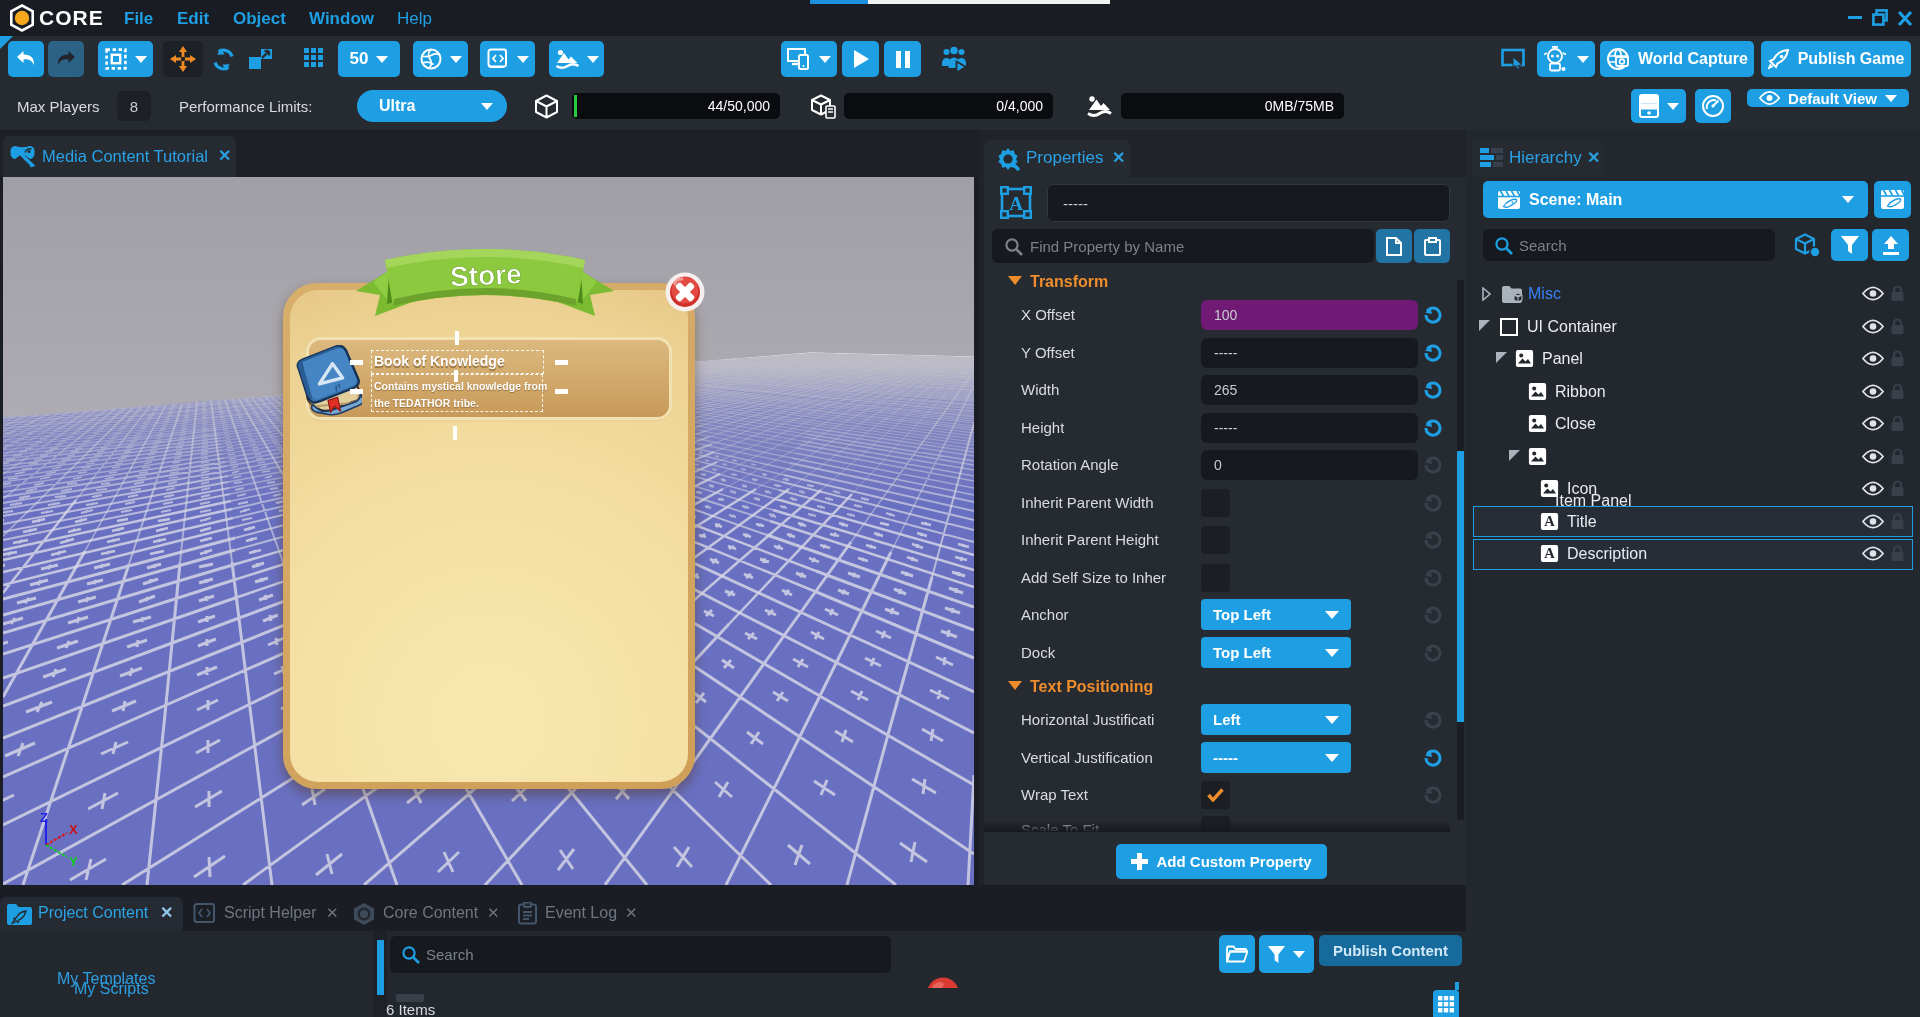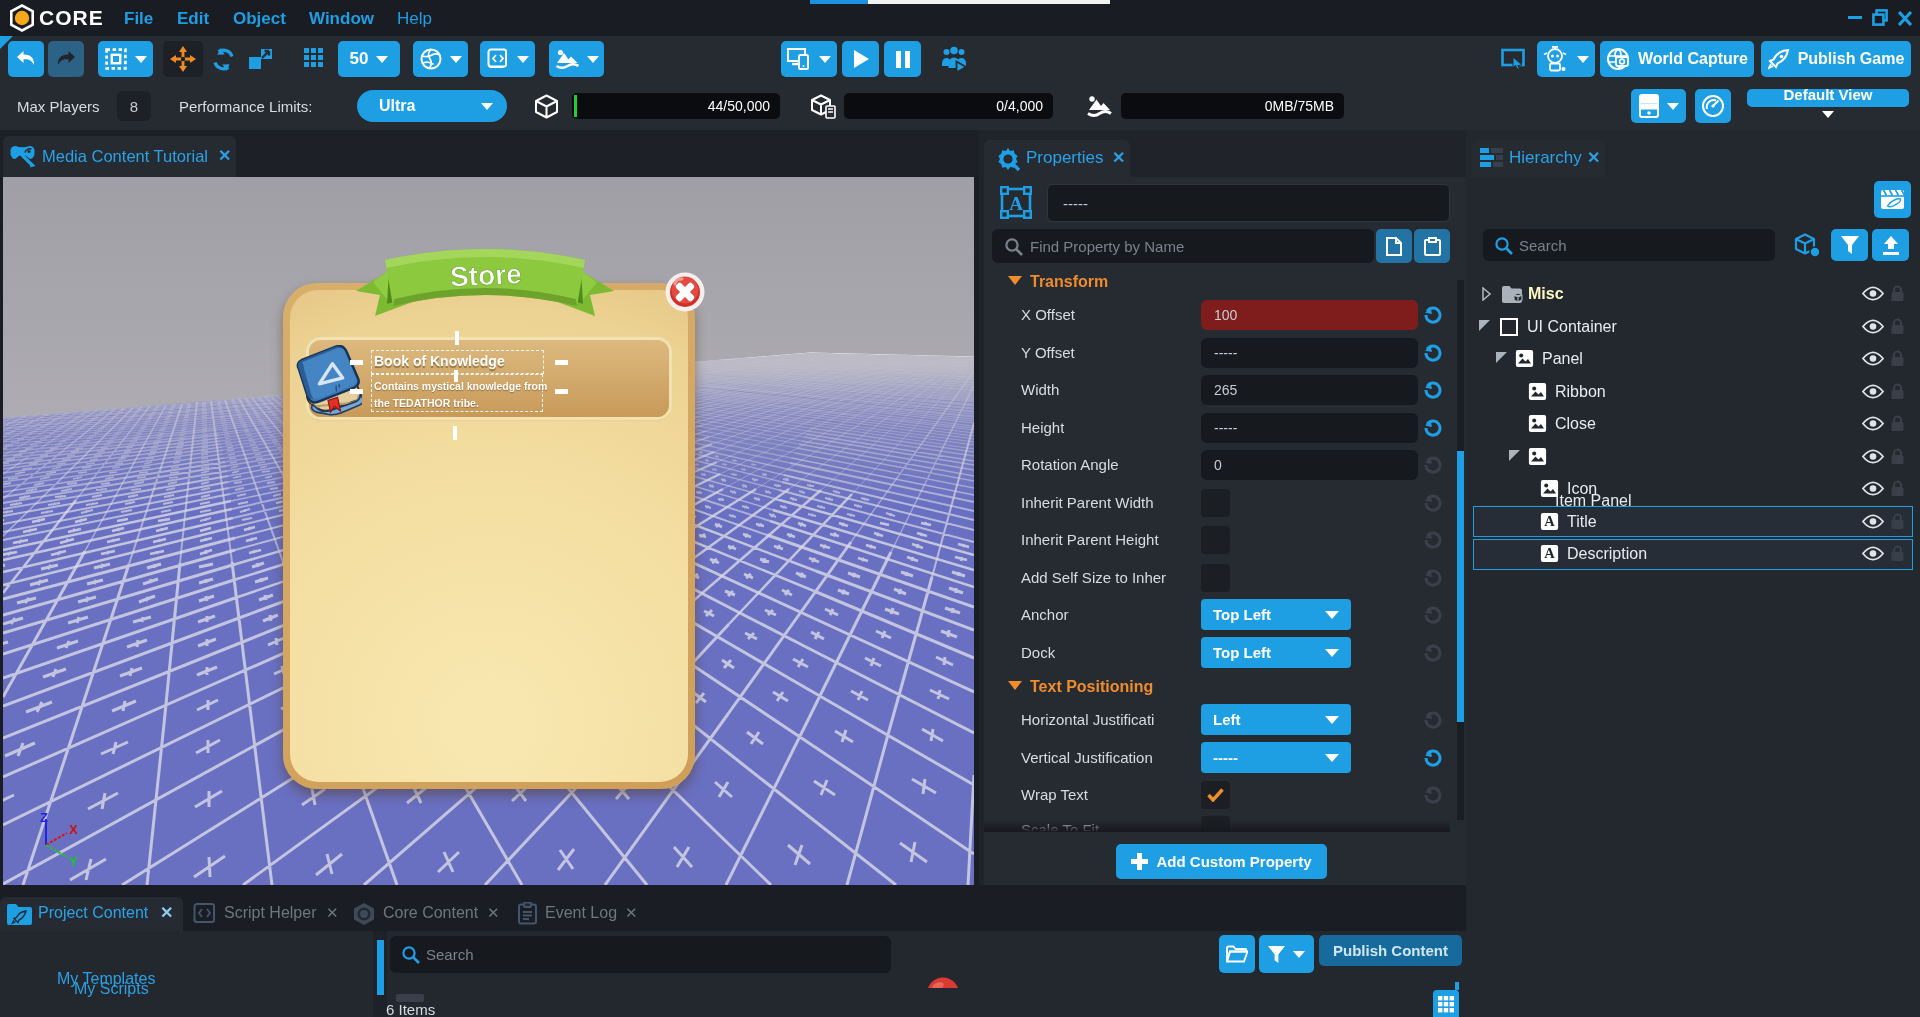--- a/index.html
+++ b/index.html
@@ -249,21 +249,21 @@
 </div>
 
 <div class="btn" style="left:1695px;top:89px;width:36px;height:34px;">
   <svg width="24" height="24" viewBox="0 0 24 24">
     <circle cx="12" cy="12" r="10" fill="none" stroke="#fff" stroke-width="2"></circle>
     <path d="M6 15 a7 7 0 0 1 9-8.5 M12 12 L17.5 6.5" stroke="#fff" stroke-width="2" fill="none"></path>
     <circle cx="12" cy="12" r="1.6" fill="#fff"></circle>
   </svg>
 </div>
 
-<div class="btn" style="left:1747px;top:89px;width:162px;height:18px;justify-content:center;padding:0 12px;flex-direction:column;">
+<div class="btn" style="left:1747px;top:89px;width:162px;height:18px;justify-content:flex-end;padding:0 12px;">
   <svg width="24" height="16" viewBox="0 0 24 16">
     <path d="M1 8 Q12-6 23 8 Q12 22 1 8 Z" fill="none" stroke="#fff" stroke-width="2"></path>
     <circle cx="12" cy="8" r="3.4" fill="#fff"></circle>
   </svg>
   <span style="font-size:15px;font-weight:bold;flex:1;text-align:center;white-space:nowrap;">Default View</span>
       <div class="caret"></div>
 </div>
 
 <div class="abs" style="left:0;top:130px;width:1920px;height:47px;background:#1d2026;"></div>
 <div class="abs" style="left:3px;top:136px;width:233px;height:41px;background:#262b32;border-radius:6px 6px 0 0;"></div>
@@ -423,21 +423,21 @@
   <svg width="17" height="19" viewBox="0 0 17 19">
         <rect x="1" y="3" width="15" height="15" rx="1" fill="none" stroke="#fff" stroke-width="2"></rect>
         <rect x="5" y="1" width="7" height="4" fill="#2174a4" stroke="#fff" stroke-width="2"></rect>
       </svg>
 </div>
 
 <div class="abs" style="left:1008px;top:276px;width:0;height:0;border-left:7px solid transparent;border-right:7px solid transparent;border-top:9px solid #ef8d2c;"></div>
 <div class="abs" style="left:1030px;top:273px;color:#ef8d2c;font-size:16px;font-weight:bold;">Transform</div>
 
 <div class="lbl" style="left:1021px;top:306px;max-width:178px;overflow:hidden;">X Offset</div>
-<div class="inp" style="left:1201px;top:300px;width:217px;height:30px;padding-left:13px;font-size:14px;background:#7f1d1d;">100</div>
+<div class="inp" style="left:1201px;top:300px;width:217px;height:30px;padding-left:13px;font-size:14px;background:#701a75;">100</div>
 <svg class="abs" style="left:1424px;top:306px;" width="18" height="18" viewBox="0 0 18 18">
 <path d="M3.2 5.2 A7 7 0 1 1 2 9" fill="none" stroke="#1e9fe4" stroke-width="3"></path>
 <path d="M1 1 v5 h5" fill="none" stroke="#1e9fe4" stroke-width="0"></path>
       <path d="M6.5 1.2 L1.2 6.8 L8 8 Z" fill="#1e9fe4"></path>
 </svg>
 <div class="lbl" style="left:1021px;top:344px;max-width:178px;overflow:hidden;">Y Offset</div>
 <div class="inp" style="left:1201px;top:338px;width:217px;height:30px;padding-left:13px;font-size:14px;background:#16191e;">-----</div>
 <svg class="abs" style="left:1424px;top:344px;" width="18" height="18" viewBox="0 0 18 18">
 <path d="M3.2 5.2 A7 7 0 1 1 2 9" fill="none" stroke="#1e9fe4" stroke-width="3"></path>
 <path d="M1 1 v5 h5" fill="none" stroke="#1e9fe4" stroke-width="0"></path>
@@ -560,20 +560,31 @@
   <rect x="1" y="2" width="9" height="5" fill="#1e9fe4"></rect>
   <rect x="1" y="9" width="14" height="5" fill="#1e9fe4"></rect>
   <rect x="1" y="16" width="11" height="5" fill="#1e9fe4"></rect>
   <rect x="12" y="2" width="12" height="5" fill="#37414d"></rect>
   <rect x="17" y="9" width="7" height="5" fill="#37414d"></rect>
   <rect x="14" y="16" width="10" height="5" fill="#37414d"></rect>
 </svg>
 <div class="abs" style="left:1509px;top:148px;color:#29a2e8;font-size:17px;">Hierarchy</div>
 <div class="abs tabx" style="left:1587px;top:148px;">✕</div>
 
+<div class="btn" style="left:1483px;top:181px;width:385px;height:37px;justify-content:flex-start;padding:0 14px;">
+  <svg width="24" height="24" viewBox="0 0 24 24">
+    <rect x="1" y="3" width="22" height="18" rx="2" fill="#fff"></rect>
+    <path d="M1 8.5 h22" stroke="#1e9fe4" stroke-width="1.6"></path>
+    <path d="M3.5 3 l3 5 M9 3 l3 5 M14.5 3 l3 5 M20 3 l3 5" stroke="#1e9fe4" stroke-width="1.6"></path>
+    <path d="M14 17.5 C11 19.5 8 19.5 6.5 18.5 C8 16 10 14 13.5 12.5 C15.5 11.5 18 11 19.5 11.5 C20 13 18 15.5 14 17.5 Z" fill="none" stroke="#1e9fe4" stroke-width="1.4"></path>
+    <circle cx="15.5" cy="14.5" r="1" fill="#1e9fe4"></circle>
+  </svg>
+  <span style="font-size:16px;font-weight:bold;flex:1;">Scene: Main</span>
+      <div class="caret"></div>
+</div>
 <div class="btn" style="left:1874px;top:181px;width:37px;height:37px;">
   <svg width="25" height="25" viewBox="0 0 25 25">
     <rect x="1" y="3" width="23" height="19" rx="2" fill="#fff"></rect>
     <path d="M1 9 h23" stroke="#1e9fe4" stroke-width="1.6"></path>
     <path d="M3.5 3 l3 5.5 M9.5 3 l3 5.5 M15.5 3 l3 5.5 M21.5 3 l3 5.5" stroke="#1e9fe4" stroke-width="1.6"></path>
     <path d="M15 18 C12 20 9 20 7.5 19 C9 16.5 11 14.5 14.5 13 C16.5 12 19 11.5 20.5 12 C21 13.5 19 16 15 18 Z" fill="none" stroke="#1e9fe4" stroke-width="1.4"></path>
   </svg>
 </div>
 
 <div class="inp" style="left:1483px;top:229px;width:292px;height:32px;padding-left:36px;font-size:15px;color:#7b828c;background:#16191e;">Search</div>
@@ -597,21 +608,21 @@
       </svg>
 </div>
 
 <svg class="abs" style="left:1482px;top:287.25px;" width="9" height="14" viewBox="0 0 9 14">
       <path d="M1 1 L8 7 L1 13 Z" fill="none" stroke="#aab2bc" stroke-width="1.6"></path>
     </svg>
     <svg class="abs" style="left:1501px;top:285.25px;" width="22" height="19" viewBox="0 0 22 19">
 <path d="M1 3 a2 2 0 0 1 2-2 h5.5 l2 2.5 H19 a2 2 0 0 1 2 2 V16 a2 2 0 0 1-2 2 H3 a2 2 0 0 1-2-2 Z" fill="#aab2bc"></path>
 <path d="M13 10 l4-2 4 2 v5 l-4 2 -4-2 z M13 10 l4 2 4-2 M17 12 v5" fill="#23272e" stroke="#aab2bc" stroke-width="1.2"></path>
 </svg>
-    <div class="abs" style="left:1528px;top:285px;color:#fef9c3;font-size:16px;font-weight:bold;">Misc</div>
+    <div class="abs" style="left:1528px;top:285px;color:#3b82f6;font-size:16px;">Misc</div>
     <svg class="abs" style="left:1862px;top:286.25px;" width="22" height="15" viewBox="0 0 24 16">
 <path d="M1 8 Q12-5.5 23 8 Q12 21.5 1 8 Z" fill="none" stroke="#dfe3e8" stroke-width="2"></path>
 <circle cx="12" cy="8" r="3.6" fill="#dfe3e8"></circle>
     </svg>
     <svg class="abs" style="left:1890px;top:285.25px;" width="15" height="17" viewBox="0 0 15 17">
 <rect x="1.5" y="7" width="12" height="9" rx="1.5" fill="#394049"></rect>
 <path d="M4 7 V5 a3.5 3.5 0 0 1 7 0 V7" fill="none" stroke="#394049" stroke-width="2.2"></path>
     </svg>
 <div class="abs" style="left:1479px;top:319.75px;width:0;height:0;border-top:11px solid #aab2bc;border-right:11px solid transparent;"></div>
     <div class="abs" style="left:1500px;top:317.75px;width:18px;height:18px;border:2.4px solid #fff;"></div>

